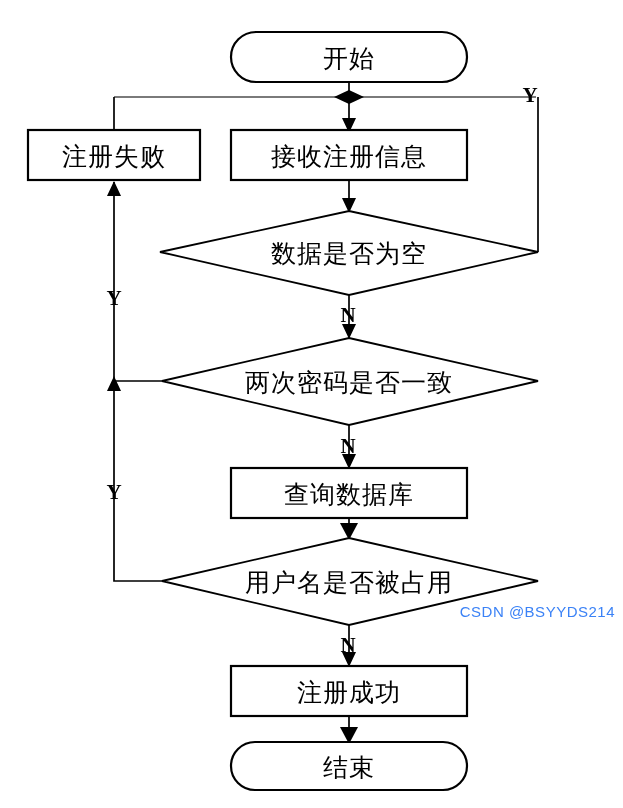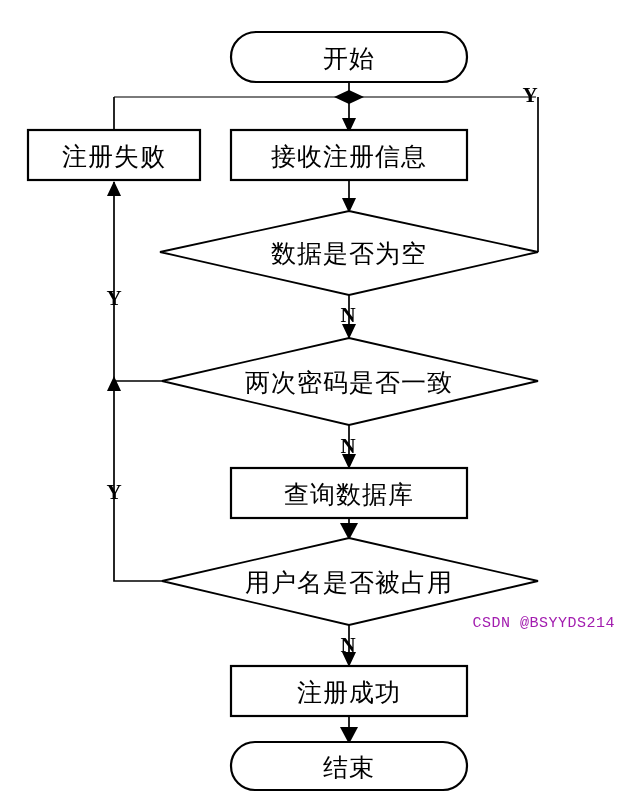--- a/index.html
+++ b/index.html
@@ -67,24 +67,24 @@
     font-family: "Liberation Serif", "DejaVu Serif", serif;
     font-size: 21px;
     font-weight: bold;
     fill: #000000;
     text-anchor: middle;
     dominant-baseline: central;
   }
   .watermark {
     position: absolute;
     right: 8px;
-    bottom: 8px;
-    font-family: Liberation Mono, monospace;
+    bottom: 20px;
+    font-family: Liberation Sans, sans-serif;
     font-size: 15px;
-    color: #a21caf;
+    color: #3b82f6;
     letter-spacing: 0.5px;
     user-select: none;
   }
 </style>
 </head>
 <body>
 
 <div id="flow-root">
   <svg class="flow" viewBox="0 0 623 808" xmlns="http://www.w3.org/2000/svg">
 

